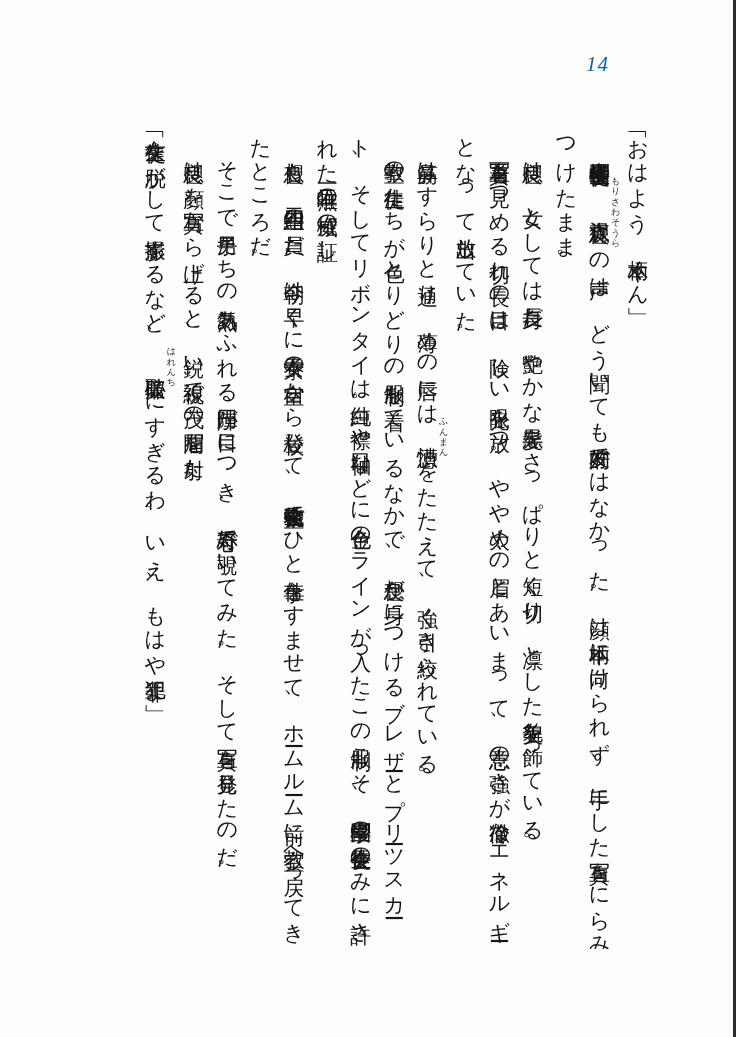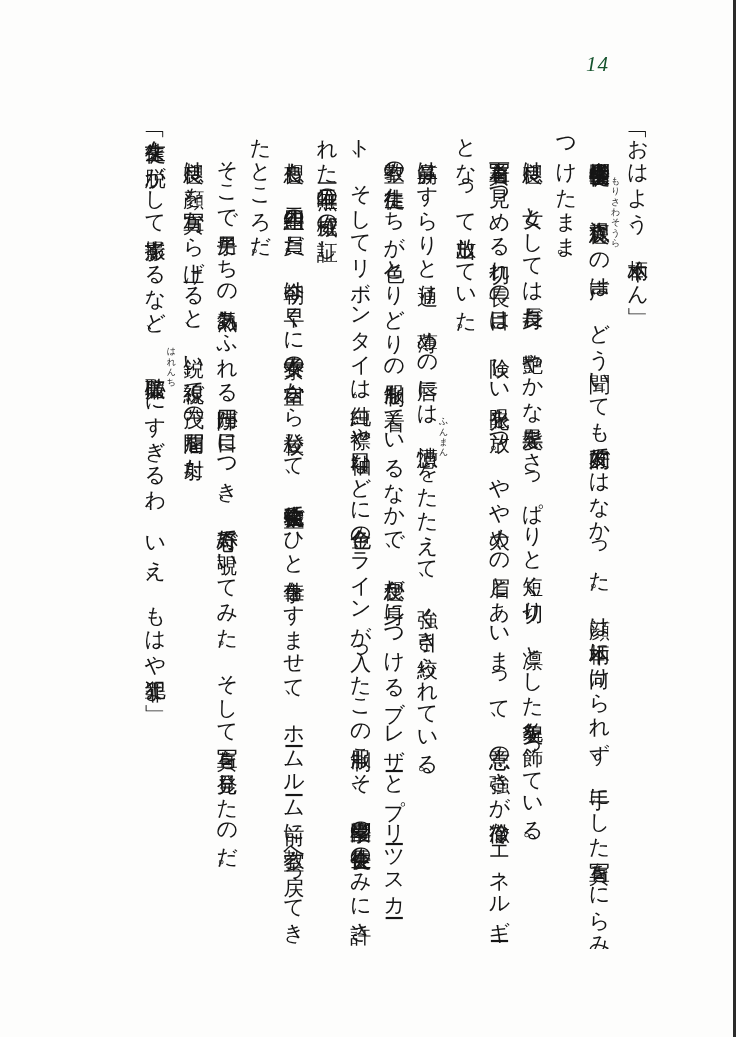--- a/index.html
+++ b/index.html
@@ -17,21 +17,21 @@
     height: 1037px;
     background: #fdfdfc;
   }
   .page-number {
     position: absolute;
     top: 52px;
     left: 586px;
     font-family: "Liberation Serif", "DejaVu Serif", serif;
     font-style: italic;
     font-size: 21px;
-    color: #14532d;
+    color: #0369a1;
     letter-spacing: 1px;
   }
   .text-block {
     position: absolute;
     top: 124px;
     right: 82px;
     width: 576px;
     height: 825px;
     writing-mode: vertical-rl;
     -webkit-writing-mode: vertical-rl;

